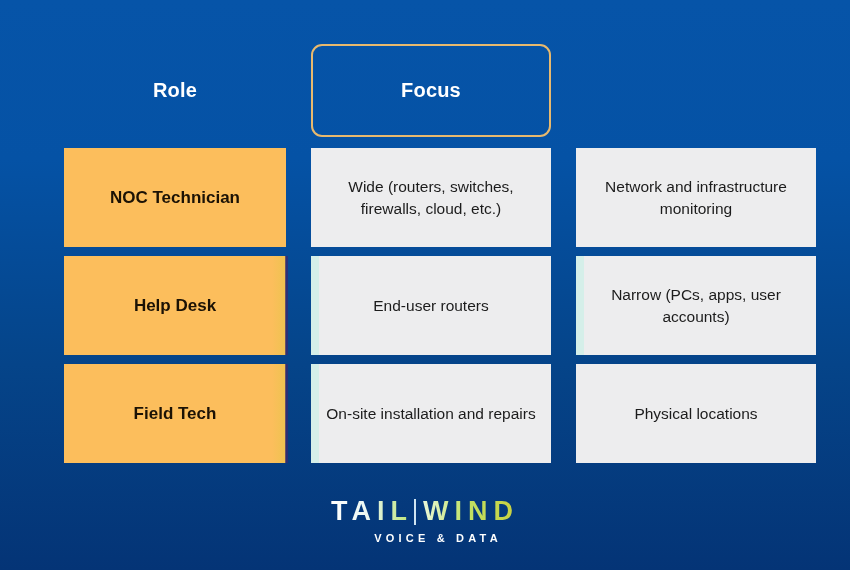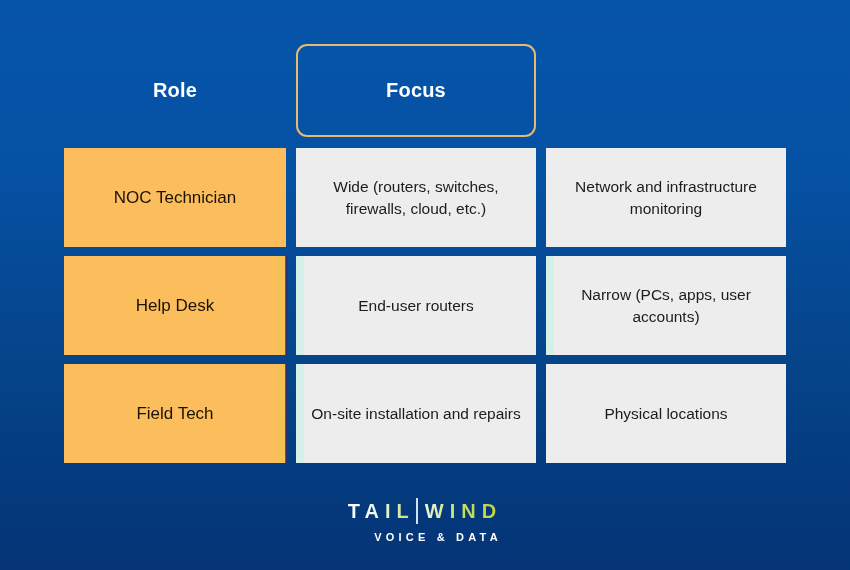--- a/index.html
+++ b/index.html
@@ -26,21 +26,21 @@
   
   #table {
     position: absolute;
     left: 64px;
     top: 44px;
     width: 722px;
   }
 
   .row {
     display: flex;
-    gap: 10px;
+    gap: 25px;
     margin-bottom: 9px;
   }
   .row:last-child { margin-bottom: 8px; }
 
   .cell {
     box-sizing: border-box;
     display: flex;
     align-items: center;
     justify-content: center;
     text-align: center;
@@ -73,21 +73,21 @@
   }
 
   
   .body-row { height: 99px; }
 
   .cell-role {
     height: 99px;
     background: #fcbe5c;
     color: #1b1205;
     font-size: 17px;
-    font-weight: normal;
+    font-weight: bold;
     position: relative;
   }
   
   .cell-role .tint-right {
     position: absolute;
     top: 0; right: 0; bottom: 0;
     width: 14px;
     background: linear-gradient(90deg, rgba(226,198,70,0) 0%, rgba(226,198,70,.55) 100%);
     pointer-events: none;
   }
@@ -123,21 +123,21 @@
     right: 0;
     top: 498px;
     display: flex;
     flex-direction: column;
     align-items: center;
   }
 
   #wordmark {
     display: flex;
     align-items: center;
-    font-size: 20px;
+    font-size: 27px;
     font-weight: bold;
     letter-spacing: 6px;
     line-height: 1;
     text-align: right;
   }
   #wm-tail {
     background: linear-gradient(90deg, #ffffff 0%, #eaf7f2 45%, #b9e36f 100%);
     -webkit-background-clip: text;
     background-clip: text;
     color: transparent;

